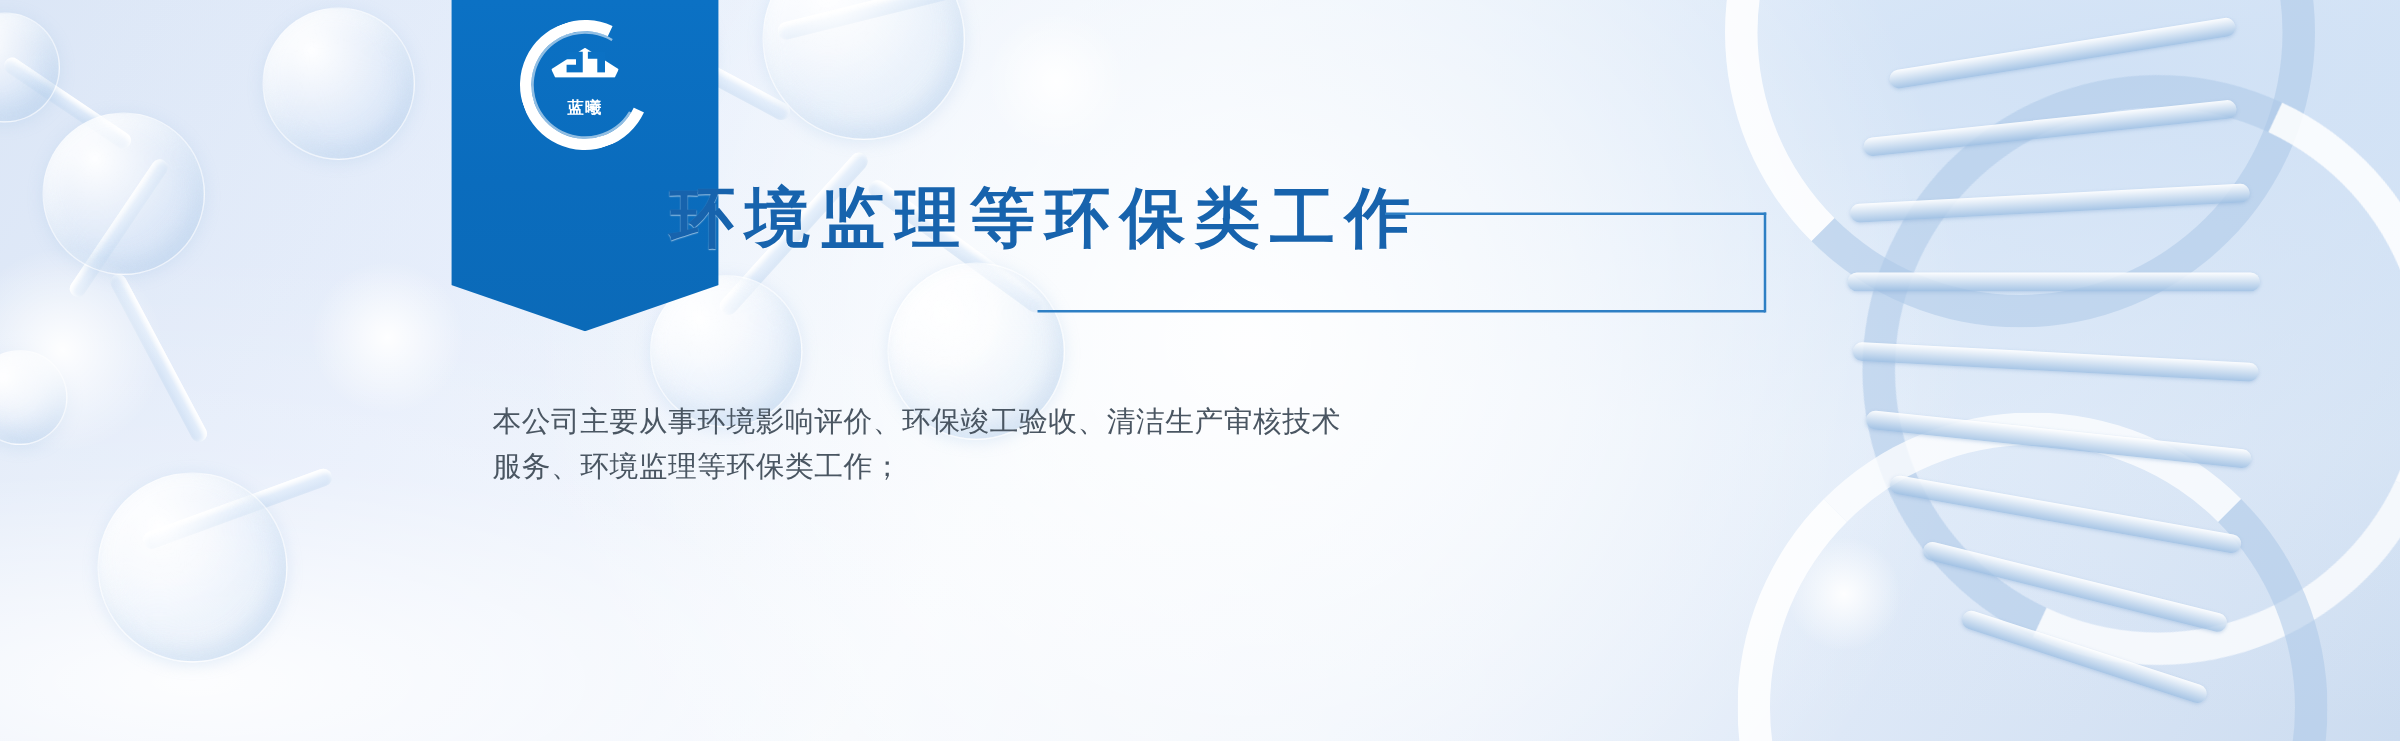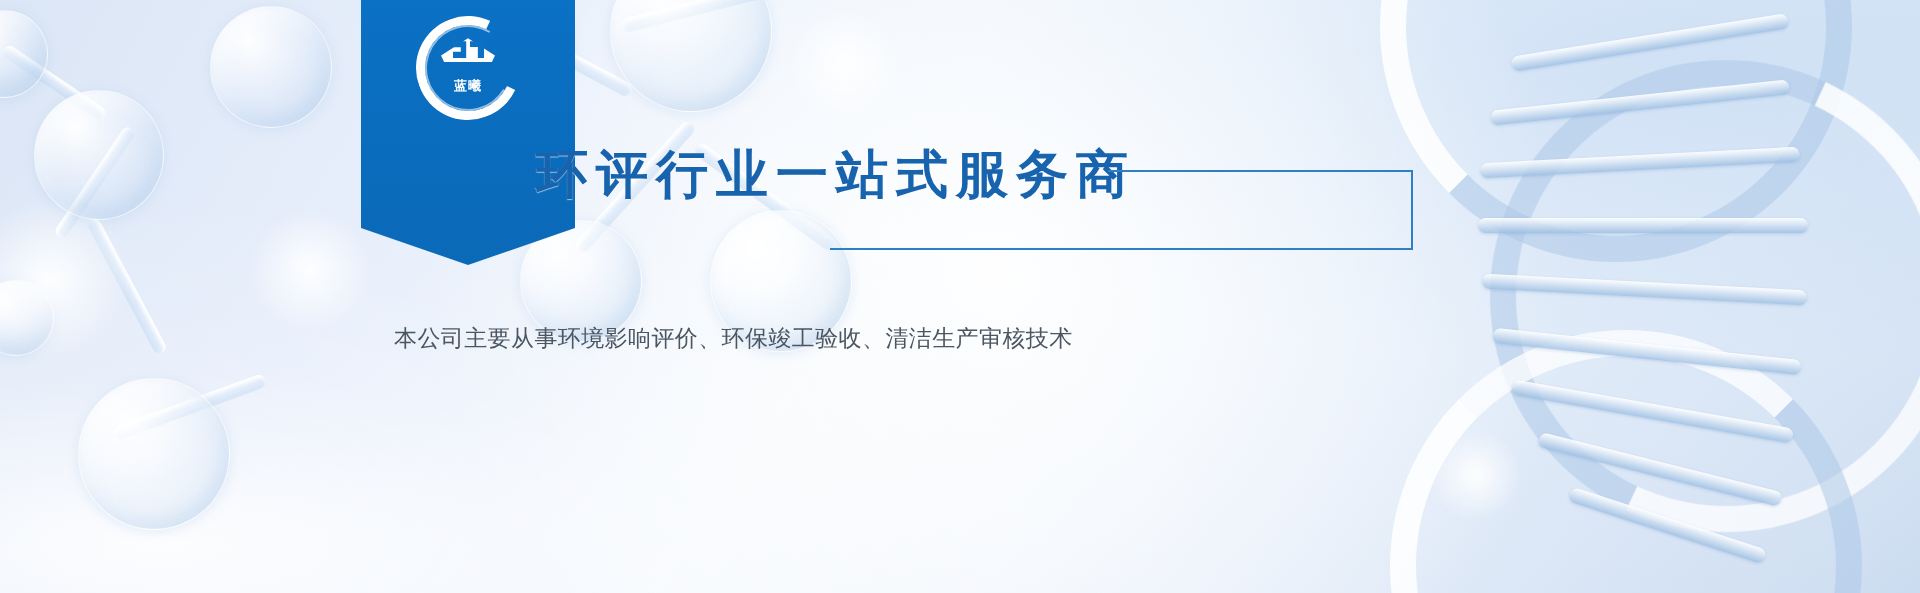--- a/index.html
+++ b/index.html
@@ -202,23 +202,24 @@
       <div class="ring2"></div>
       <div class="emblem">
         <div class="book"></div>
         <div class="glyph"></div>
         <div class="glyph2"></div>
       </div>
       <div class="logo-sub">蓝曦</div>
     </div>
   </div>
 
-  <div class="headline">环评行业一站式服务商</div>
+  <div class="headline">环境监理等环保类工作</div>
 
   <div class="rule-line"></div>
   <div class="bracket-v"></div>
   <div class="bracket-h"></div>
 
   <div class="para">
     <div>本公司主要从事环境影响评价、环保竣工验收、清洁生产审核技术</div>
+    <div>服务、环境监理等环保类工作；</div>
   </div>
 
 </div>
 
 </body></html>

